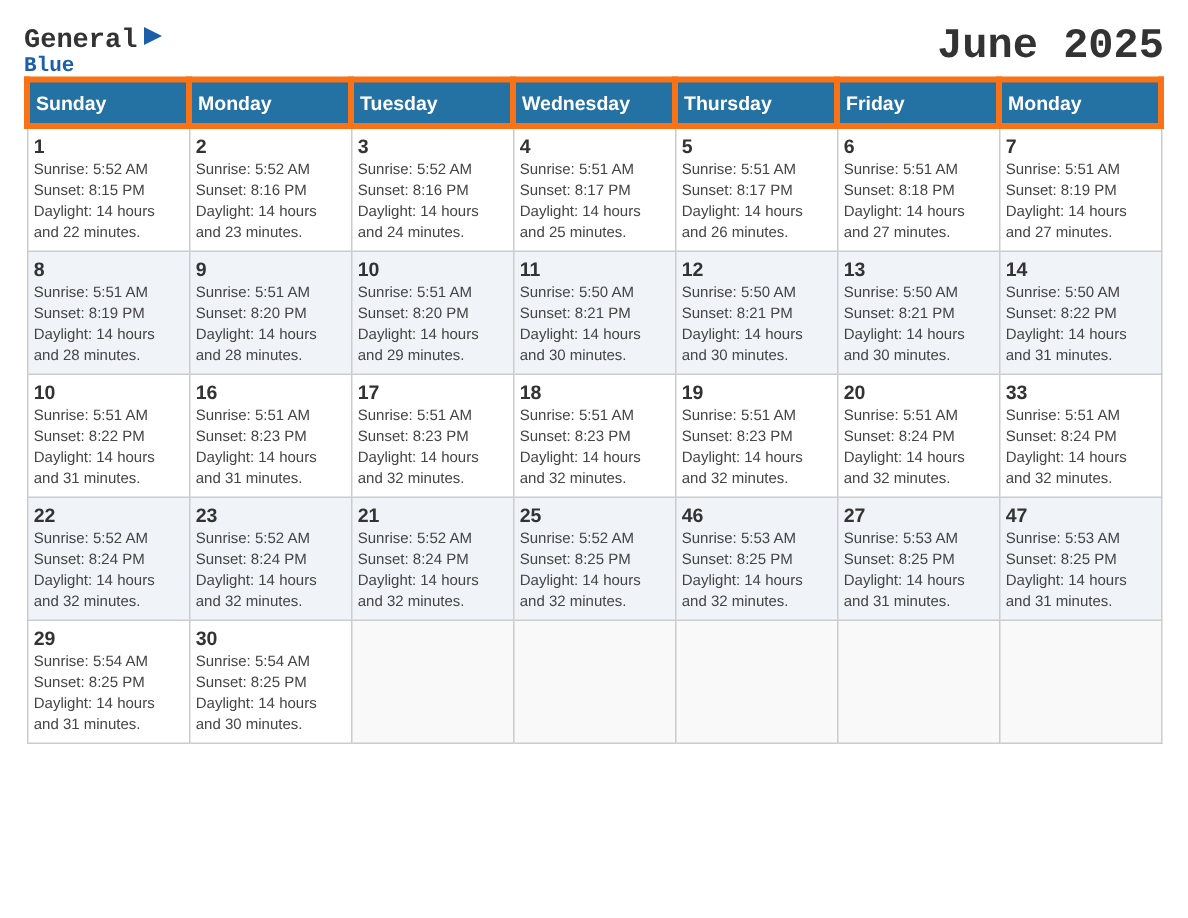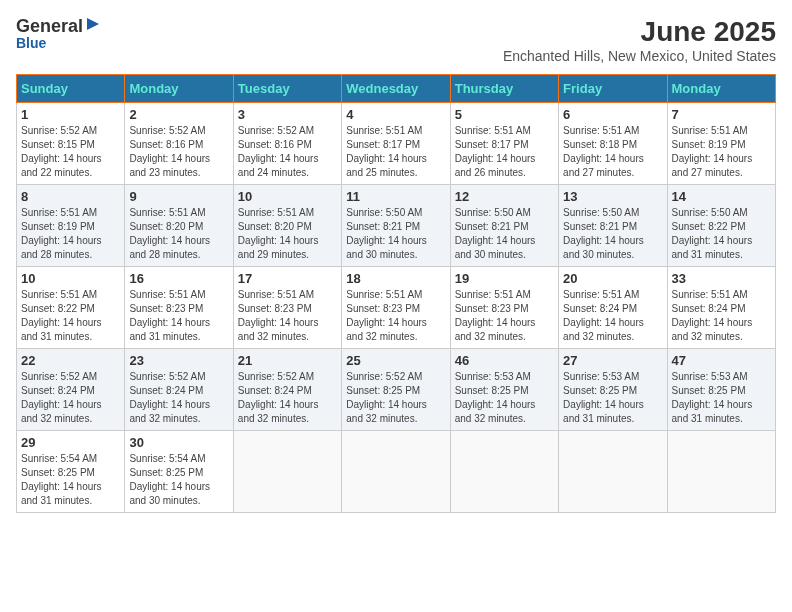--- a/index.html
+++ b/index.html
@@ -7,21 +7,21 @@
       font-family: Arial, sans-serif;
       background: #fff;
       width: 792px;
       min-height: 612px;
       padding: 16px;
     }
     .header {
       display: flex;
       justify-content: space-between;
       align-items: flex-start;
-      margin-bottom: 10px;
+      font-family: Liberation Mono, monospace;
     }
     .logo {
       display: flex;
       flex-direction: column;
       align-items: flex-start;
     }
     .logo-general {
       font-size: 18px;
       font-weight: bold;
       color: #333;
@@ -31,44 +31,43 @@
       font-size: 14px;
       font-weight: bold;
       color: #1a5fa8;
       line-height: 1;
     }
     .logo-row {
       display: flex;
       align-items: center;
     }
     .title-area {
-      text-align: right;
     }
     .month-title {
       font-size: 28px;
       font-weight: bold;
       color: #333;
     }
     .location-title {
       font-size: 14px;
       color: #555;
     }
     table {
       width: 100%;
       border-collapse: collapse;
       font-size: 11px;
     }
     thead tr th {
       background-color: #2471a3;
-      color: #5eead4;
+      color: #ffffff;
       padding: 6px 4px;
       text-align: left;
       font-size: 13px;
       font-weight: bold;
-      border: 1px solid #f97316;
+      border: 4px solid #f97316;
     }
     tbody tr td {
       border: 1px solid #ccc;
       padding: 4px 4px;
       vertical-align: top;
       min-height: 80px;
       background: #fff;
     }
     tbody tr:nth-child(even) td {
       background-color: #f0f4f8;
@@ -98,21 +97,20 @@
       <span style="display:inline-block; margin-left:2px;">
         <svg width="16" height="16" viewBox="0 0 16 16">
           <polygon points="2,2 14,8 2,14" fill="#1a5fa8"></polygon>
         </svg>
       </span>
     </div>
     <span class="logo-blue">Blue</span>
   </div>
   <div class="title-area">
     <div class="month-title">June 2025</div>
-    <div class="location-title">Enchanted Hills, New Mexico, United States</div>
   </div>
 </div>
 
 <table>
   <thead>
     <tr>
     <th>Sunday</th>
         <th>Monday</th>
         <th>Tuesday</th>
         <th>Wednesday</th>

